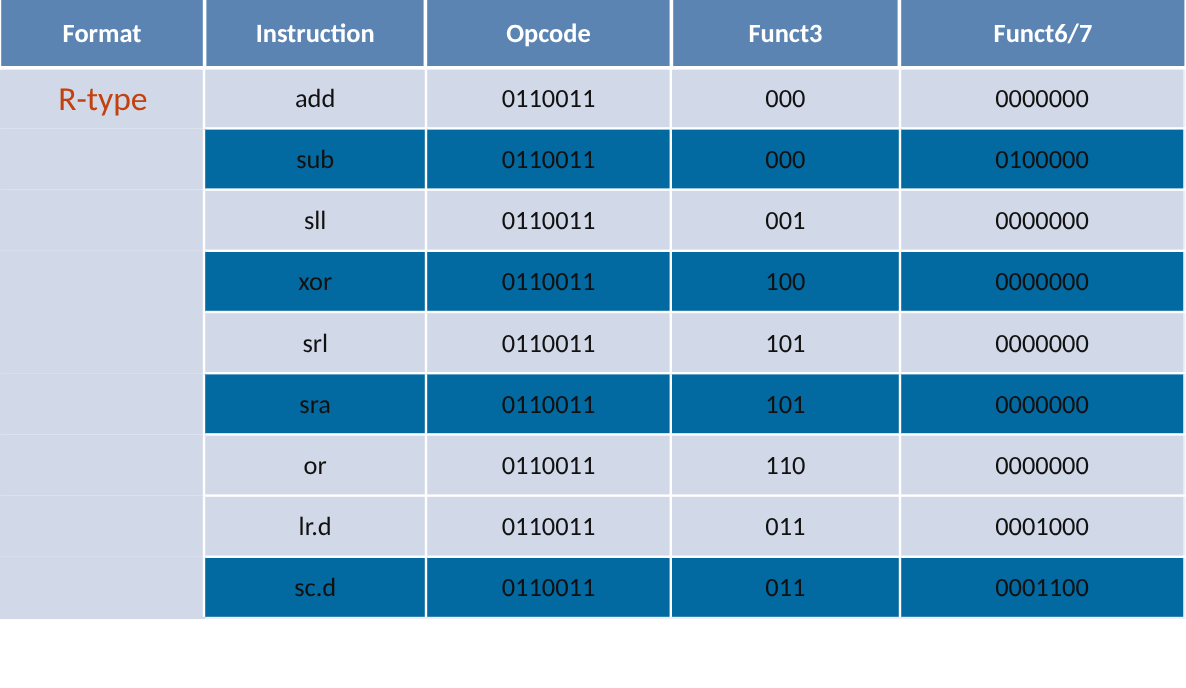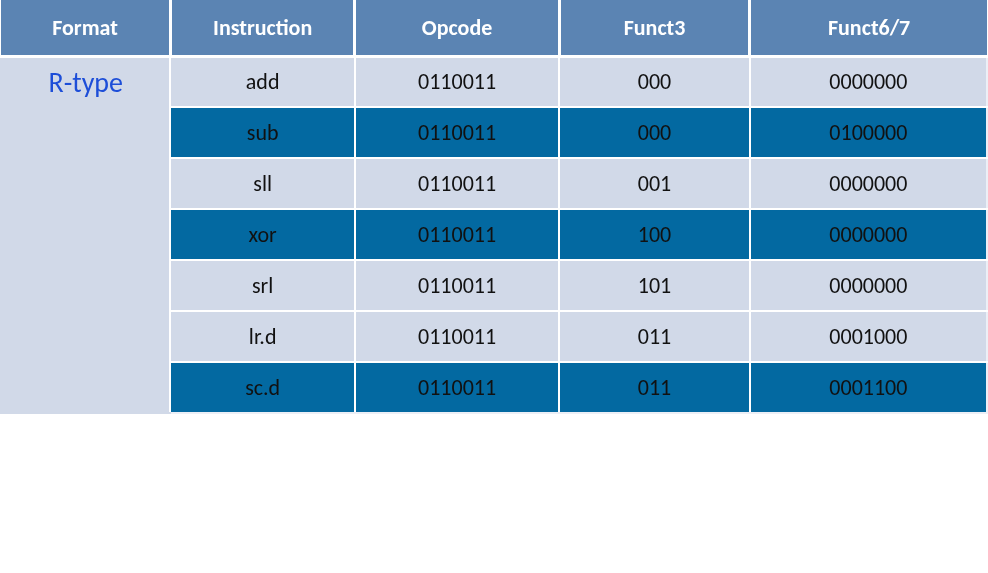--- a/index.html
+++ b/index.html
@@ -30,21 +30,21 @@
     border-right: 3px solid #fff;
     border-bottom: 3px solid #fff;
   }
   .hdr:last-child { border-right: none; }
   .body-row { display: table-row; }
   .rowspan-cell {
     display: table-cell;
     vertical-align: middle;
     text-align: center;
     font-size: 28px;
-    color: #1d4ed8;
+    color: #c2410c;
     background: #d1d9e8;
     border-right: 2px solid #fff;
     border-left: 2px solid #d1d9e8;
     border-bottom: 2px solid #d1d9e8;
   }
   .cell {
     display: table-cell;
     text-align: center;
     vertical-align: middle;
     font-size: 22px;
@@ -109,21 +109,35 @@
   </div>
 
   <div class="body-row odd">
       <div class="rowspan-cell c1" style="border-top: none; border-bottom: none;"></div>
     <div class="cell c2">srl</div>
     <div class="cell c3">0110011</div>
     <div class="cell c4">101</div>
     <div class="cell c5">0000000</div>
   </div>
 
+  <div class="body-row even">
+      <div class="rowspan-cell c1" style="border-top: none; border-bottom: none;"></div>
+    <div class="cell c2">sra</div>
+    <div class="cell c3">0110011</div>
+    <div class="cell c4">101</div>
+    <div class="cell c5">0000000</div>
+  </div>
 
+  <div class="body-row odd">
+      <div class="rowspan-cell c1" style="border-top: none; border-bottom: none;"></div>
+    <div class="cell c2">or</div>
+    <div class="cell c3">0110011</div>
+    <div class="cell c4">110</div>
+    <div class="cell c5">0000000</div>
+  </div>
 
 
   <div class="body-row odd">
       <div class="rowspan-cell c1" style="border-top: none; border-bottom: none;"></div>
     <div class="cell c2">lr.d</div>
     <div class="cell c3">0110011</div>
     <div class="cell c4">011</div>
     <div class="cell c5">0001000</div>
   </div>
 

